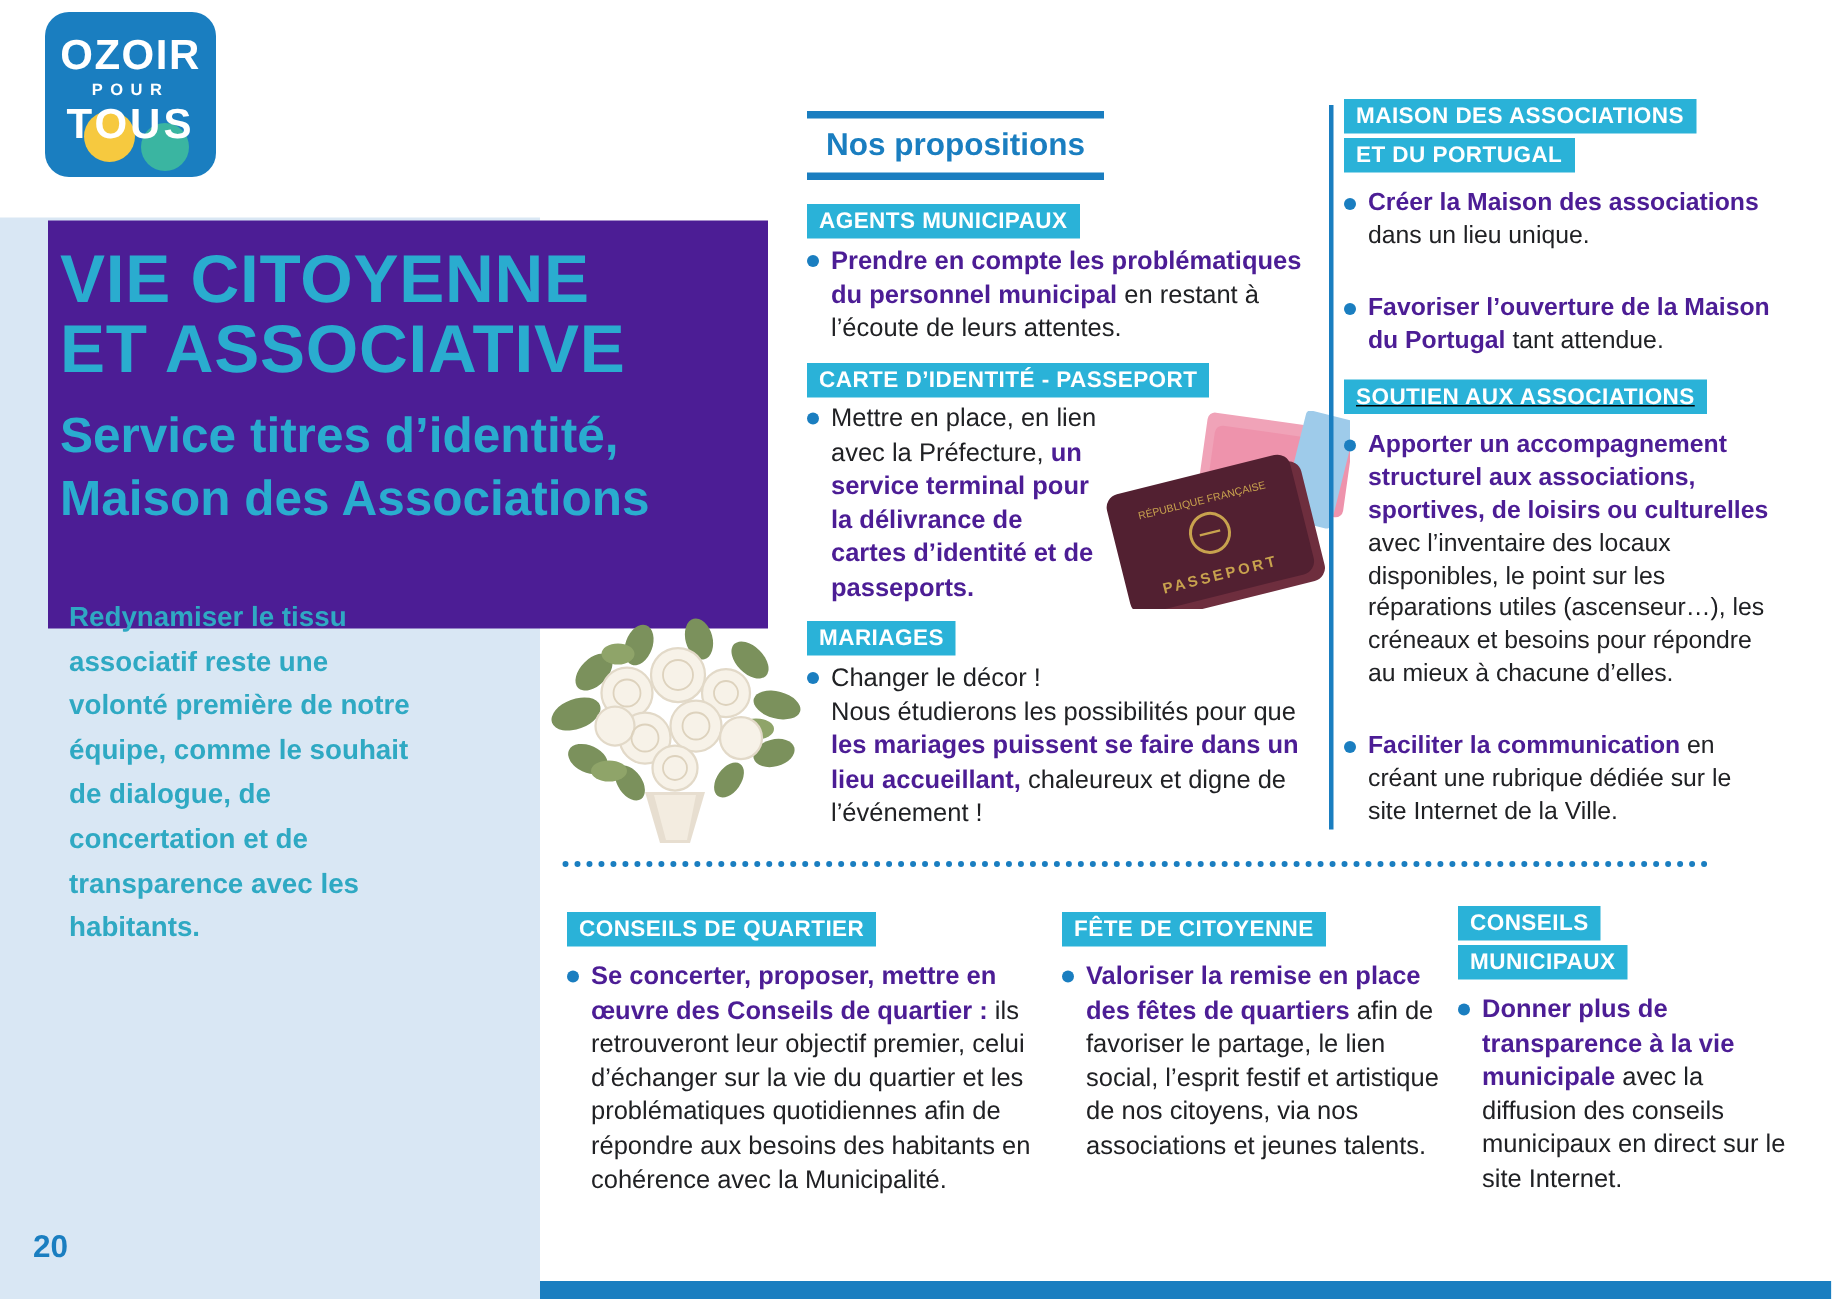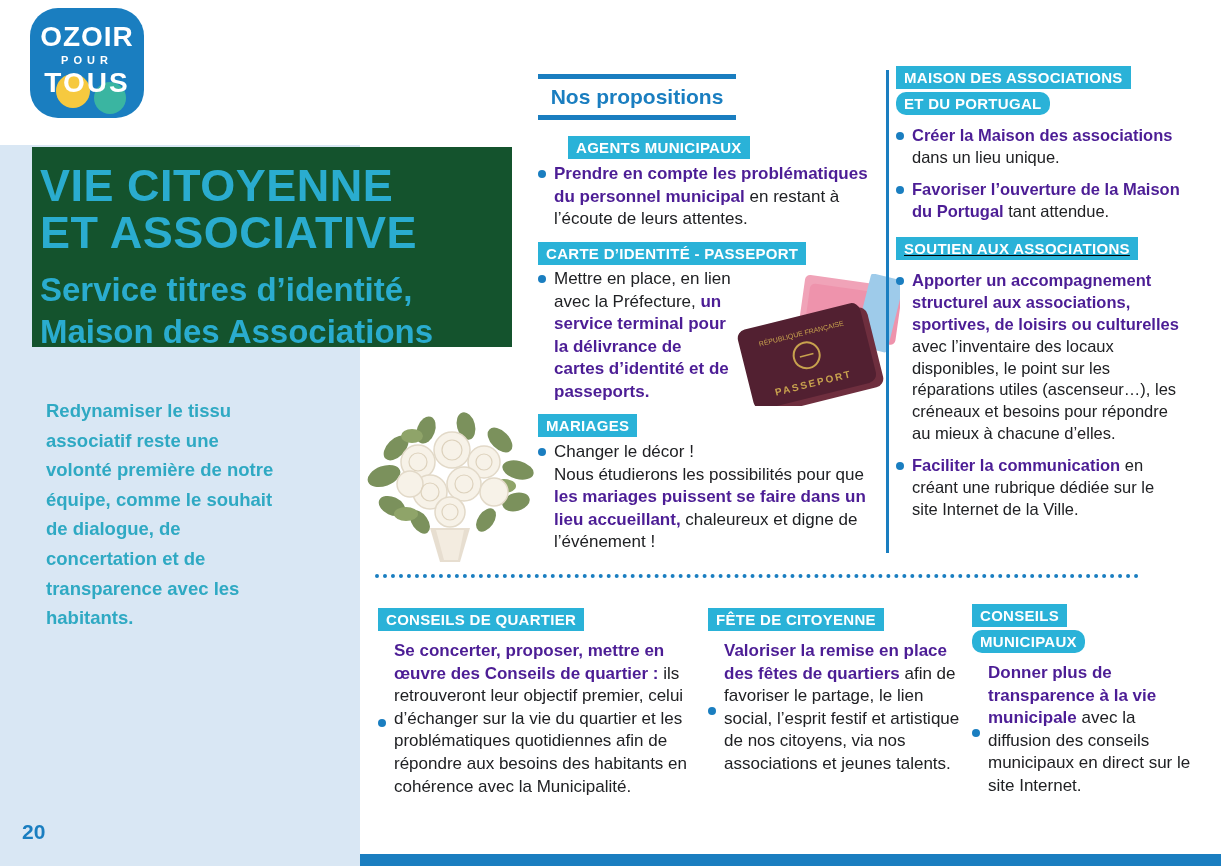--- a/index.html
+++ b/index.html
@@ -2,69 +2,69 @@
 <html><head>
 <meta charset="utf-8">
 <style>
   * { box-sizing: border-box; }
   body { margin: 0; background: #ffffff; font-family: "Liberation Sans", sans-serif; }
   .page { position: relative; width: 1221px; height: 866px; background: #ffffff; overflow: hidden; }
 
   .panel-left { position: absolute; left: 0; top: 145px; width: 360px; height: 721px; background: #d9e7f4; }
   .bottom-strip { position: absolute; left: 360px; top: 854px; width: 861px; height: 12px; background: #1a7ec0; }
 
-  .logo { position: absolute; left: 30px; top: 8px; width: 114px; height: 110px; background: #1a7ec0; border-radius: 28px; color: #fff; text-align: center; overflow: hidden; }
+  .logo { position: absolute; left: 30px; top: 8px; width: 114px; height: 110px; background: #1a7ec0; border-radius: 16px; color: #fff; text-align: center; overflow: hidden; }
   .logo-w1 { font-size: 28px; font-weight: bold; letter-spacing: 1px; margin-top: 13px; position: relative; z-index: 2; }
   .logo-w2 { font-size: 11px; font-weight: bold; letter-spacing: 5px; margin-top: 1px; position: relative; z-index: 2; }
   .logo-w3 { font-size: 28px; font-weight: bold; letter-spacing: 2px; margin-top: 1px; position: relative; z-index: 2; }
   .logo-circle-yellow { position: absolute; left: 26px; top: 66px; width: 34px; height: 34px; border-radius: 50%; background: #f6c93f; z-index: 1; }
   .logo-circle-teal { position: absolute; left: 64px; top: 74px; width: 32px; height: 32px; border-radius: 50%; background: #3ab5a1; z-index: 1; }
 
-  .title-card { position: absolute; left: 32px; top: 147px; width: 480px; height: 200px; background: #14532d; padding: 16px 0 0 8px; }
+  .title-card { position: absolute; left: 32px; top: 147px; width: 480px; height: 272px; background: #4c1d95; padding: 16px 0 0 8px; }
   .hero-title { color: #2aaccf; font-weight: bold; font-size: 45px; line-height: 1.04; letter-spacing: 0.5px; }
   .hero-sub { color: #2aaccf; font-weight: bold; font-size: 33px; line-height: 1.3; margin-top: 12px; }
 
   .intro { position: absolute; left: 46px; top: 396px; width: 232px; color: #2fa9c3; font-weight: bold; font-size: 18.5px; line-height: 1.6; }
   .page-num { position: absolute; left: 22px; top: 820px; color: #1a7ec0; font-weight: bold; font-size: 21px; }
 
   .nosprop { position: absolute; left: 538px; top: 74px; width: 198px; text-align: center; }
   .nosprop-bar { height: 5px; background: #1a7ec0; }
   .nosprop-title { color: #1a7ec0; font-weight: bold; font-size: 21px; padding: 6px 0 6px; }
 
   .tag { display: inline-block; background: #2ab2d8; color: #fff; font-weight: bold; font-size: 15px; letter-spacing: 0.3px; padding: 3px 8px; }
   .tag-stack .tag { display: table; }
-  .tag-stack .tag + .tag { margin-top: 3px; border-radius: 10px; }
+  .tag-stack .tag + .tag { margin-top: 3px; }
 
   .bullet { display: flex; align-items: flex-start; }
   .dot { width: 8px; height: 8px; border-radius: 50%; background: #1a7ec0; margin: 7px 8px 0 0; flex: 0 0 auto; }
   .btxt { font-size: 17px; line-height: 1.33; color: #202124; }
   .em { color: #4c1d95; font-weight: bold; }
   .pl { color: #202124; }
 
-  #sec-agents-label  { position: absolute; left: 568px; top: 136px; }
+  #sec-agents-label  { position: absolute; left: 538px; top: 136px; }
   #sec-agents-item   { position: absolute; left: 538px; top: 163px; width: 332px; }
   #sec-carte-label   { position: absolute; left: 538px; top: 242px; }
   #sec-carte         { position: absolute; left: 538px; top: 268px; width: 346px; display: flex; }
   #sec-carte .btxt   { width: 180px; flex: 0 0 auto; }
   .passport-img      { width: 166px; height: 132px; margin-top: 6px; flex: 0 0 auto; }
   #sec-mariages-label{ position: absolute; left: 538px; top: 414px; }
   #sec-mariages-item { position: absolute; left: 538px; top: 441px; width: 342px; }
   .bouquet-wrap      { position: absolute; left: 366px; top: 410px; width: 170px; height: 155px; }
 
   .vline { position: absolute; left: 886px; top: 70px; width: 3px; height: 483px; background: #1a7ec0; }
   #right-col { position: absolute; left: 896px; top: 66px; width: 288px; }
   #right-col .btxt { font-size: 16.5px; }
-  .mt10 { margin-top: 10px; } .mt14 { margin-top: 10px; } .mt18 { margin-top: 14px; text-decoration: underline; }
+  .mt10 { margin-top: 10px; } .mt14 { margin-top: 26px; } .mt18 { margin-top: 14px; text-decoration: underline; }
 
   .dotline { position: absolute; left: 375px; top: 574px; width: 764px; border-top: 4px dotted #1a7ec0; }
 
   #bottom-quartier   { position: absolute; left: 378px; top: 608px; width: 318px; }
   #bottom-fete       { position: absolute; left: 708px; top: 608px; width: 254px; }
   #bottom-municipaux { position: absolute; left: 972px; top: 604px; width: 222px; }
-  .bottom-item { margin-top: 9px; align-items: center; }
+  .bottom-item { margin-top: 9px; }
 </style>
 </head>
 <body>
 
 <div class="page">
 
   <div class="panel-left"></div>
   <div class="bottom-strip"></div>
 
   <div class="logo">

